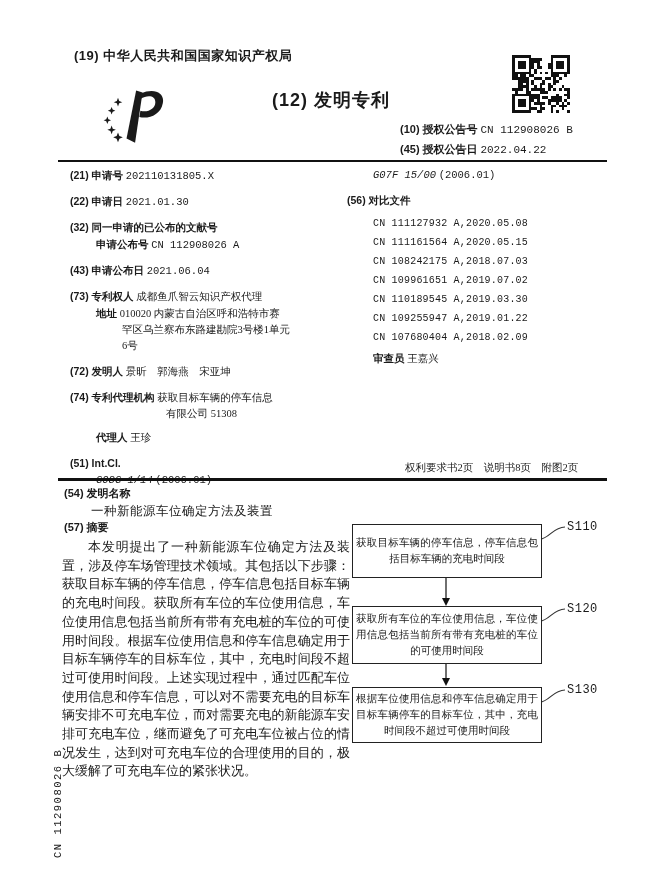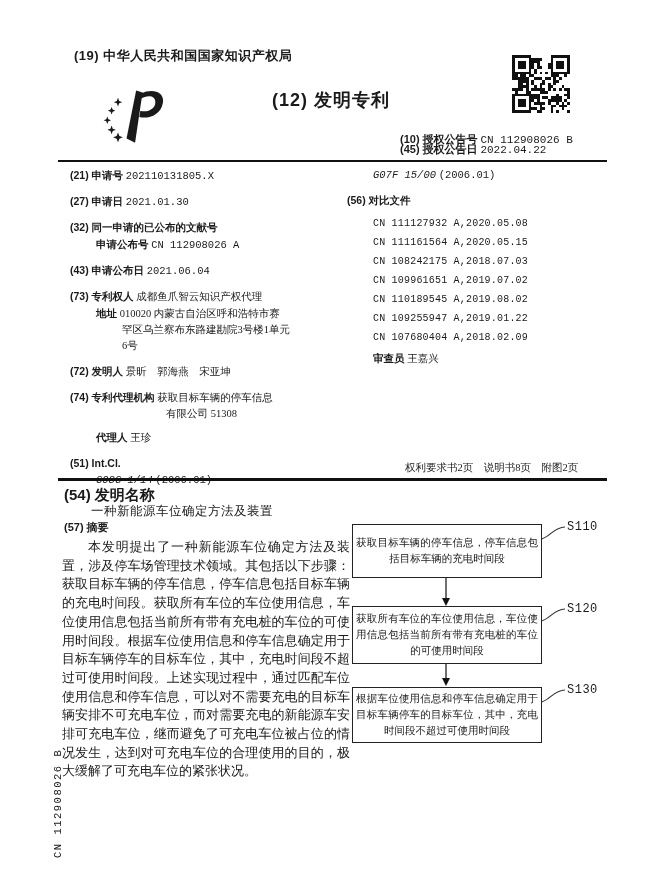--- a/index.html
+++ b/index.html
@@ -9,36 +9,36 @@
   .b{font-family:"Liberation Sans","DejaVu Sans",sans-serif;font-weight:700}
   .mono{font-family:"Liberation Mono","DejaVu Sans Mono",monospace}
   .it{font-style:italic}
 
   .authority{left:74px;top:47px;font-size:13px;letter-spacing:.5px}
   .doctype{left:272px;top:88px;font-size:18px;letter-spacing:1px}
   .qr{left:512px;top:55px;width:58px;height:58px;background:#fff}
   .qr i{position:absolute;background:#111}
   .logo{left:102px;top:88px}
   .grantline{font-size:11px;white-space:nowrap}
-  .g1{left:400px;top:132px}.g2{left:400px;top:142px}
+  .g1{left:400px;top:122px}.g2{left:400px;top:142px}
   .hr1{left:58px;top:160px;width:549px;height:1.5px;background:#111}
   .hr2{left:58px;top:478px;width:549px;height:2.5px;background:#111}
 
   .colL{left:70px;top:167px;width:292px;font-size:10.5px;line-height:16px}
   .colR{left:347px;top:167px;width:262px;font-size:10.5px;line-height:16px}
   .item{margin-bottom:9px}
   .ind1{padding-left:26px}
   .ind2{padding-left:52px}
   .gapTop{margin-top:7px}
   .refs{padding-left:26px;font-size:10px;line-height:18px;margin-top:5px;margin-bottom:0}
   .refs .mono{letter-spacing:.2px}
   .examiner{margin-top:3px;padding-left:26px}
   .pages{left:405px;top:461px;font-size:10.5px}
 
-  .s54{left:64px;top:486px;font-size:15px}
+  .s54{left:64px;top:486px;font-size:11px}
   .title{left:91px;top:503px;font-size:12.5px;letter-spacing:.5px}
   .s57{left:64px;top:520px;font-size:11px}
   .abstract{left:62px;top:538px;width:288px;font-size:13px;line-height:18.7px;
             text-align:justify;text-indent:2em}
 
   .flow{left:345px;top:515px;width:326px;height:250px}
   .fsvg{position:absolute;left:0;top:0;pointer-events:none}
   .fbox{position:absolute;left:7px;width:188px;border:1.2px solid #222;
         display:flex;align-items:center;font-size:10.5px;line-height:16px;background:#fff}
   .fbox>div{width:100%;padding:0 3px;text-align:justify;text-align-last:center}
@@ -316,21 +316,21 @@
 </div>
 
 <div class="abs hr1"></div>
 
 <div class="abs colL">
   <div class="item">
     <span class="b">(21) 申请号</span>
     <span class="mono">202110131805.X</span>
   </div>
   <div class="item">
-    <span class="b">(27) 申请日</span>
+    <span class="b">(22) 申请日</span>
     <span class="mono">2021.01.30</span>
   </div>
   <div class="item">
     <div><span class="b">(32) 同一申请的已公布的文献号</span></div>
     <div class="ind1">
       <span class="b">申请公布号</span>
       <span class="mono">CN 112908026 A</span>
     </div>
   </div>
   <div class="item">
@@ -379,21 +379,21 @@
     <span class="mono">(2006.01)</span>
   </div>
   <div>
     <span class="b">(56) 对比文件</span>
   </div>
   <div class="refs">
     <div><span class="mono">CN 111127932 A,2020.05.08</span></div>
     <div><span class="mono">CN 111161564 A,2020.05.15</span></div>
     <div><span class="mono">CN 108242175 A,2018.07.03</span></div>
     <div><span class="mono">CN 109961651 A,2019.07.02</span></div>
-    <div><span class="mono">CN 110189545 A,2019.08.02</span></div>
+    <div><span class="mono">CN 110189545 A,2019.03.30</span></div>
     <div><span class="mono">CN 109255947 A,2019.01.22</span></div>
     <div><span class="mono">CN 107680404 A,2018.02.09</span></div>
   </div>
   <div class="examiner">
     <span class="b">审查员</span>
     <span>王嘉兴</span>
   </div>
 </div>
 
 <div class="abs pages">权利要求书2页　说明书8页　附图2页</div>

